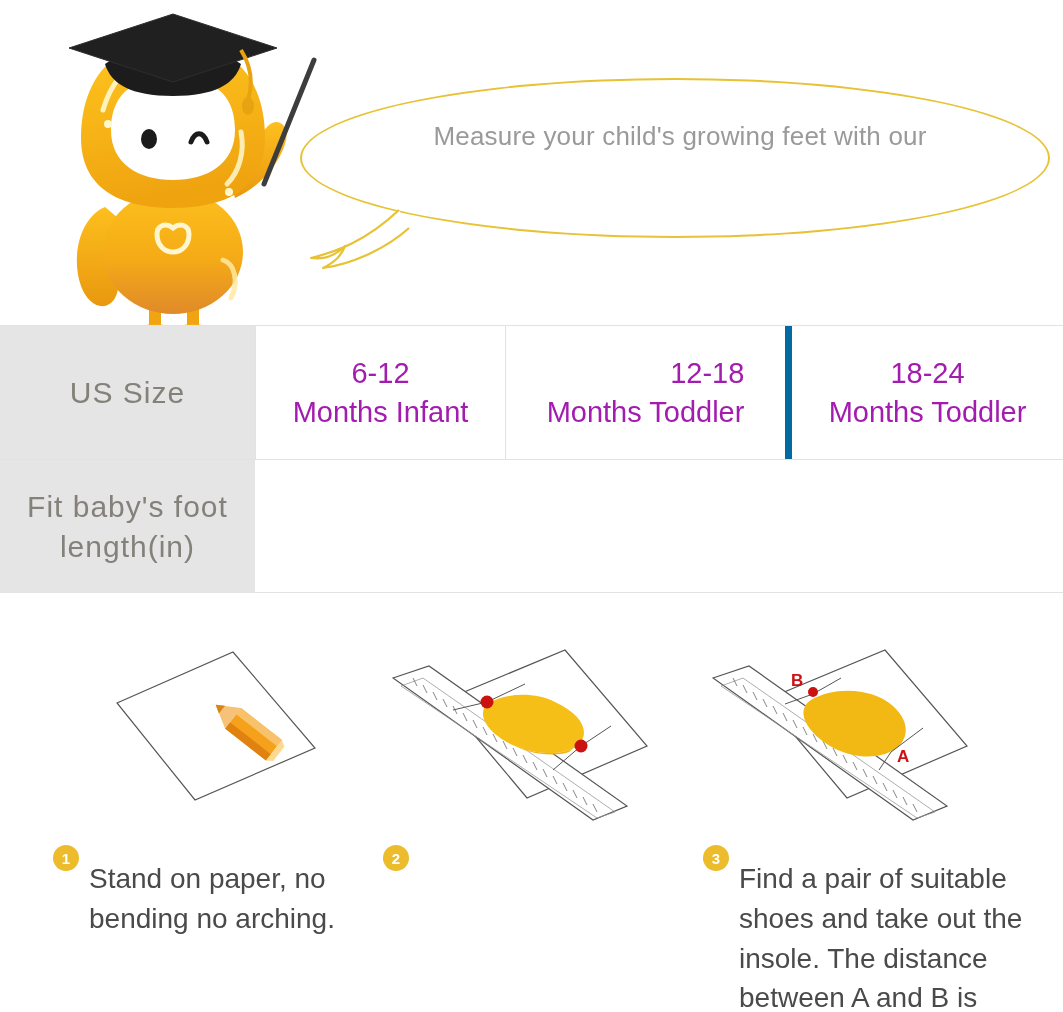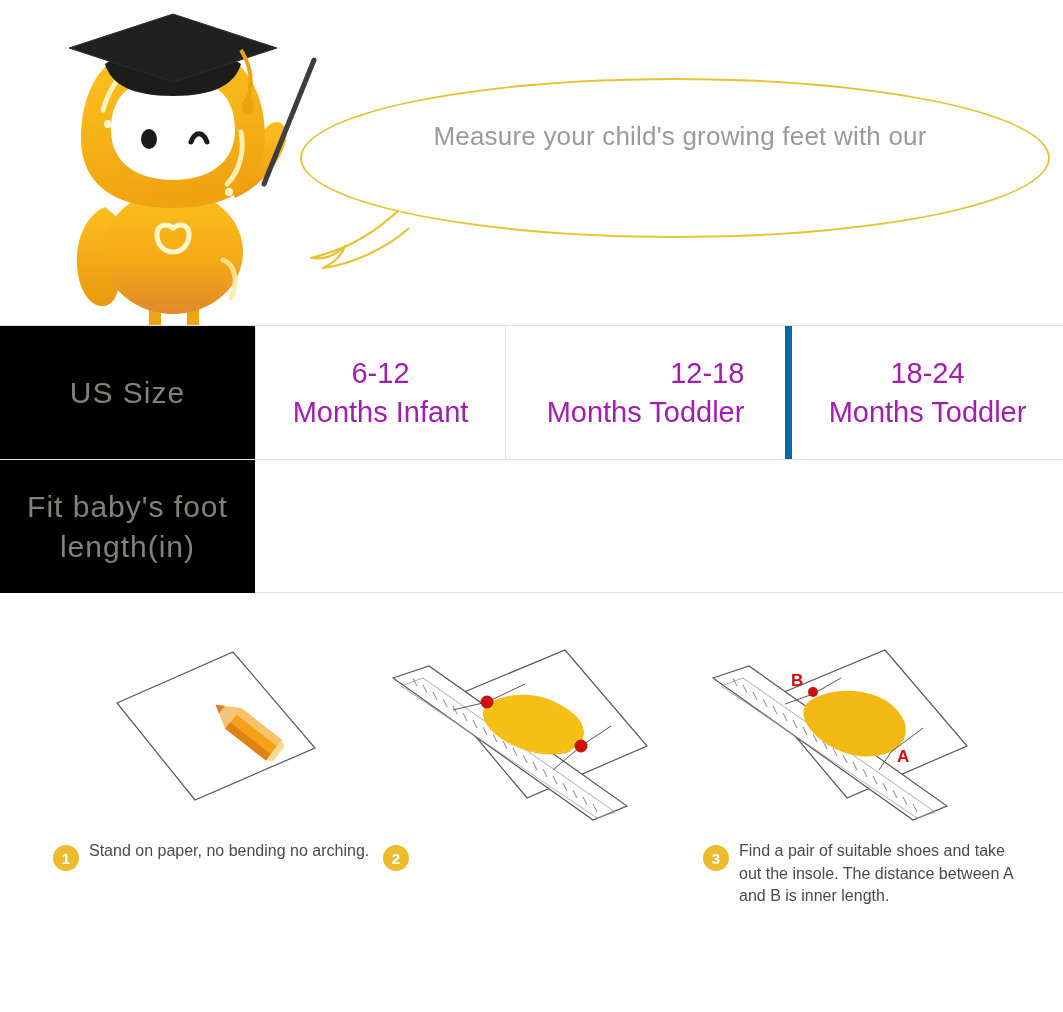--- a/index.html
+++ b/index.html
@@ -34,41 +34,41 @@
     border-top:1px solid #e2e2e2; border-bottom:1px solid #e2e2e2;
   }
   .trow { display:flex; width:100%; }
   .trow.head { height:134px; border-bottom:1px solid #e2e2e2; }
   .trow.body { height:133px; }
   .cell {
     display:flex; align-items:center; justify-content:center;
     text-align:center; color:#a21caf; font-size:29px; line-height:1.33;
     font-weight:300; padding:4px 6px;
   }
-  .cell.c0 { width:255px; background:#000000; color:#84817a; }
+  .cell.c0 { width:255px; background:#e5e5e5; color:#84817a; }
   .cell.c1 { width:250px; border-left:1px solid #e2e2e2; }
   .cell.c2 { width:280px; border-left:1px solid #e2e2e2;text-align:right; }
   .cell.c3 { width:278px; border-left:7px solid #0369a1; }
   .cell.c0 .txt { font-size:30px; letter-spacing:1px; }
   .nowrap { white-space:pre-line; }
 
   
   .steps { position:absolute; left:0; top:615px; width:1063px; height:397px; }
   .step { position:absolute; top:0; width:330px; height:397px; }
   .step.s1 { left:45px; }
   .step.s2 { left:375px; }
   .step.s3 { left:695px; }
   .fig { position:absolute; left:0; top:15px; width:330px; height:200px; }
   .caption { position:absolute; left:8px; top:225px; width:320px; display:flex; gap:10px; }
   .badge {
     flex:0 0 auto; width:26px; height:26px; border-radius:50%;
     background:#ecbc2c; color:#ffffff; font-size:15px; font-weight:bold;
     display:flex; align-items:center; justify-content:center; margin-top:5px;
   }
-  .captxt { font-size:16px; line-height:1.42; color:#4a4a4a; font-weight:300; }
+  .captxt { font-size:28px; line-height:1.42; color:#4a4a4a; font-weight:300;margin-top:19px; }
 </style>
 </head>
 <body>
 
 <div class="page">
 
   <div class="hero">
 
     <svg class="mascot" viewBox="0 0 265 325">
       <defs>

